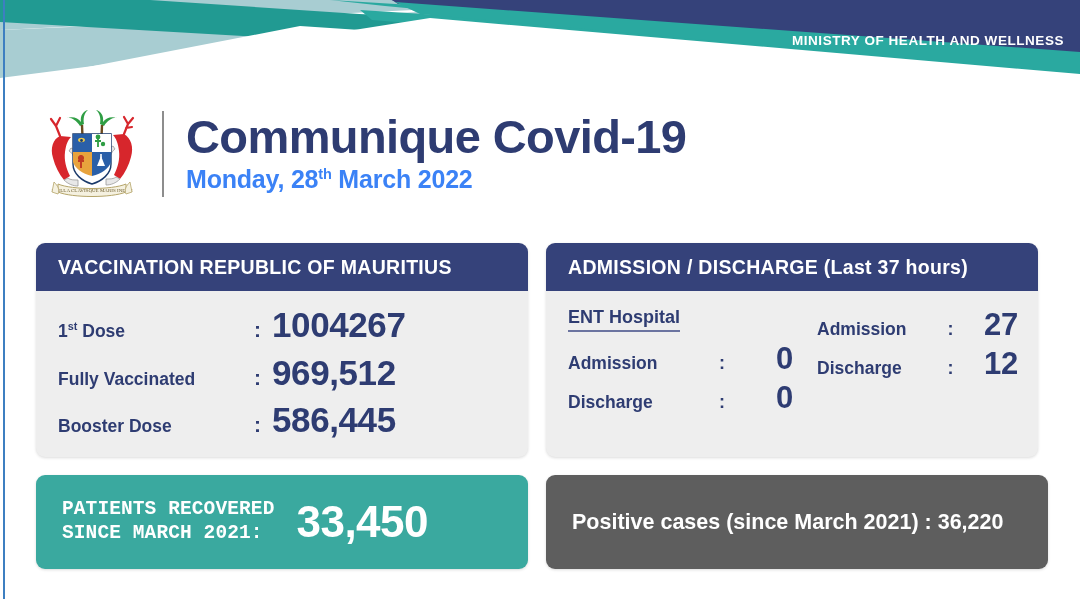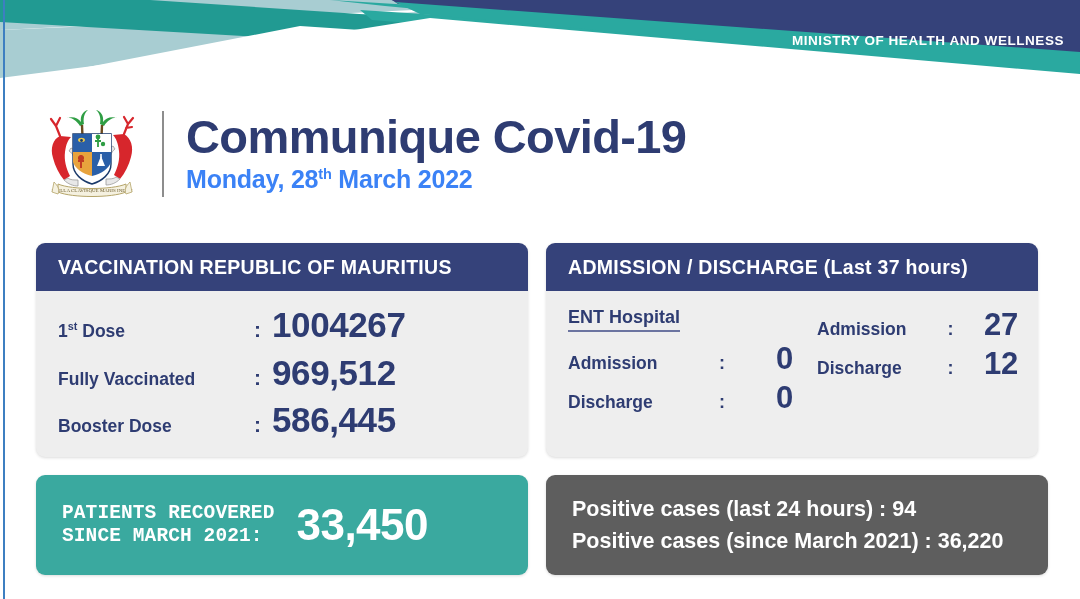--- a/index.html
+++ b/index.html
@@ -408,19 +408,18 @@
 
     <div class="recovered">
       <div class="recovered-label">
         <div>PATIENTS RECOVERED</div>
         <div>SINCE MARCH 2021:</div>
       </div>
       <div class="recovered-value">33,450</div>
     </div>
 
     <div class="positives">
-      <div class="pos-line">Positive cases (last 24 hours) : 94</div>
       <div class="pos-line">Positive cases (since March 2021) : 36,220</div>
     </div>
 
   </div>
 
 </div>
 
 </body></html>

